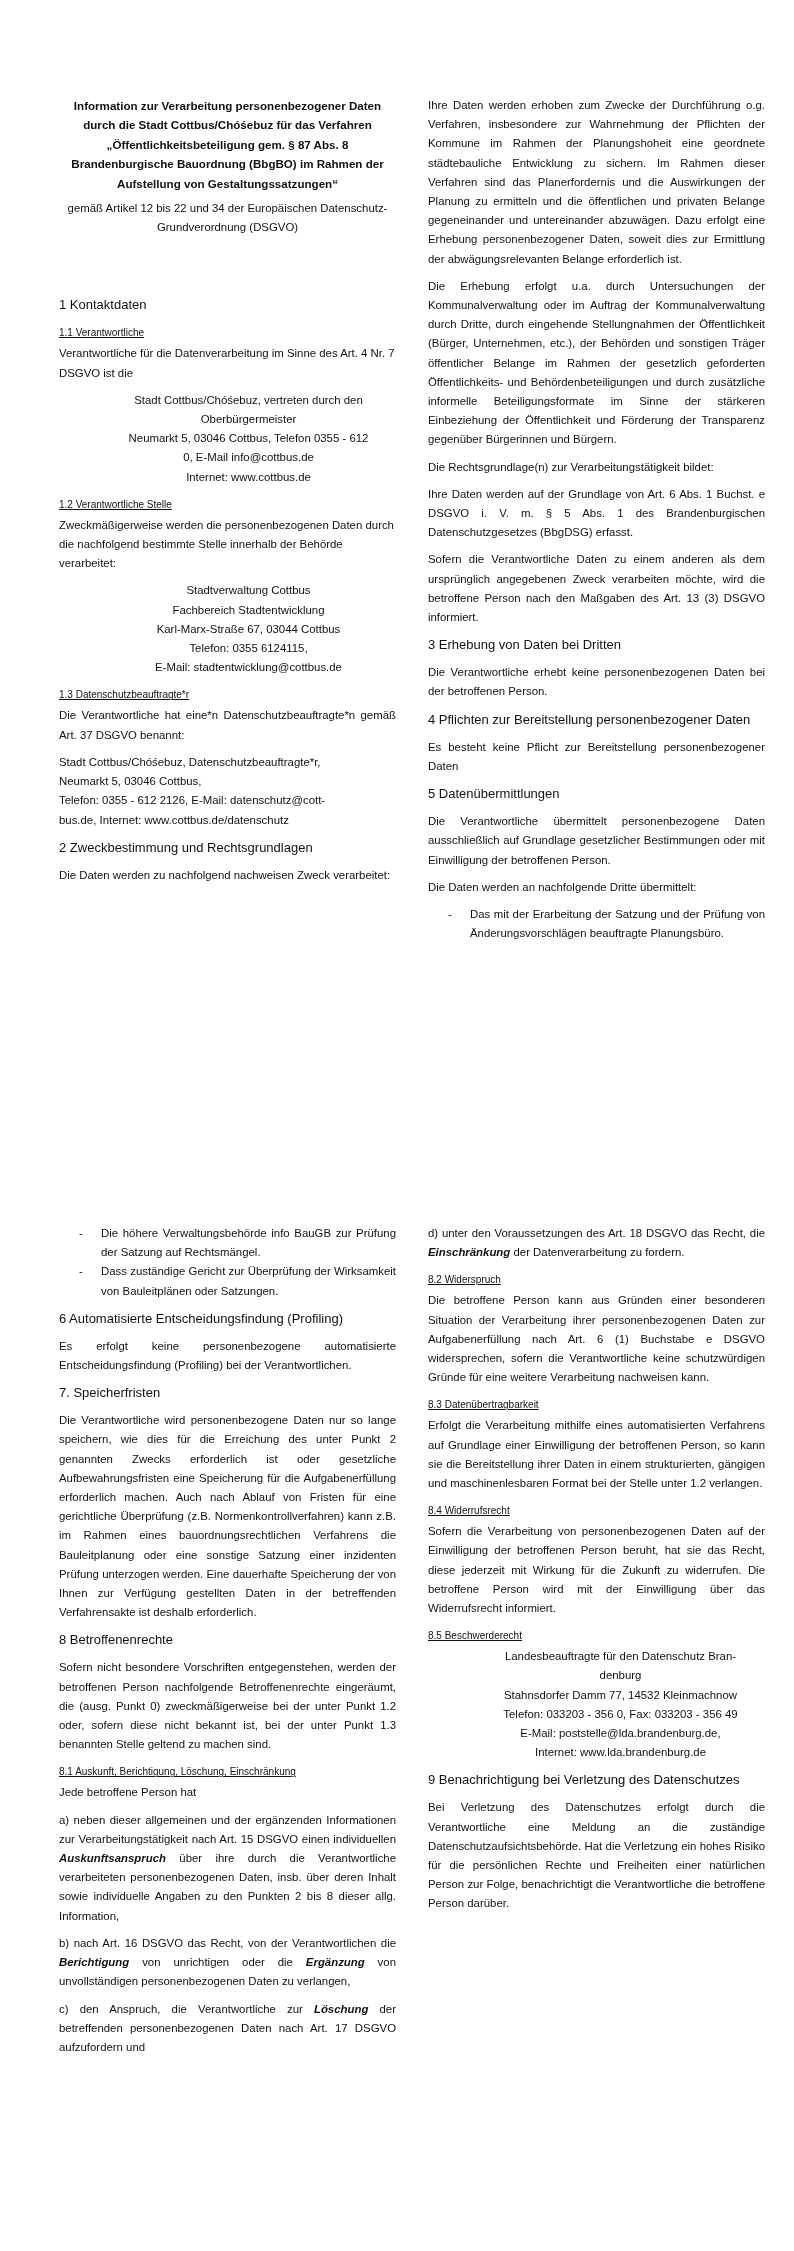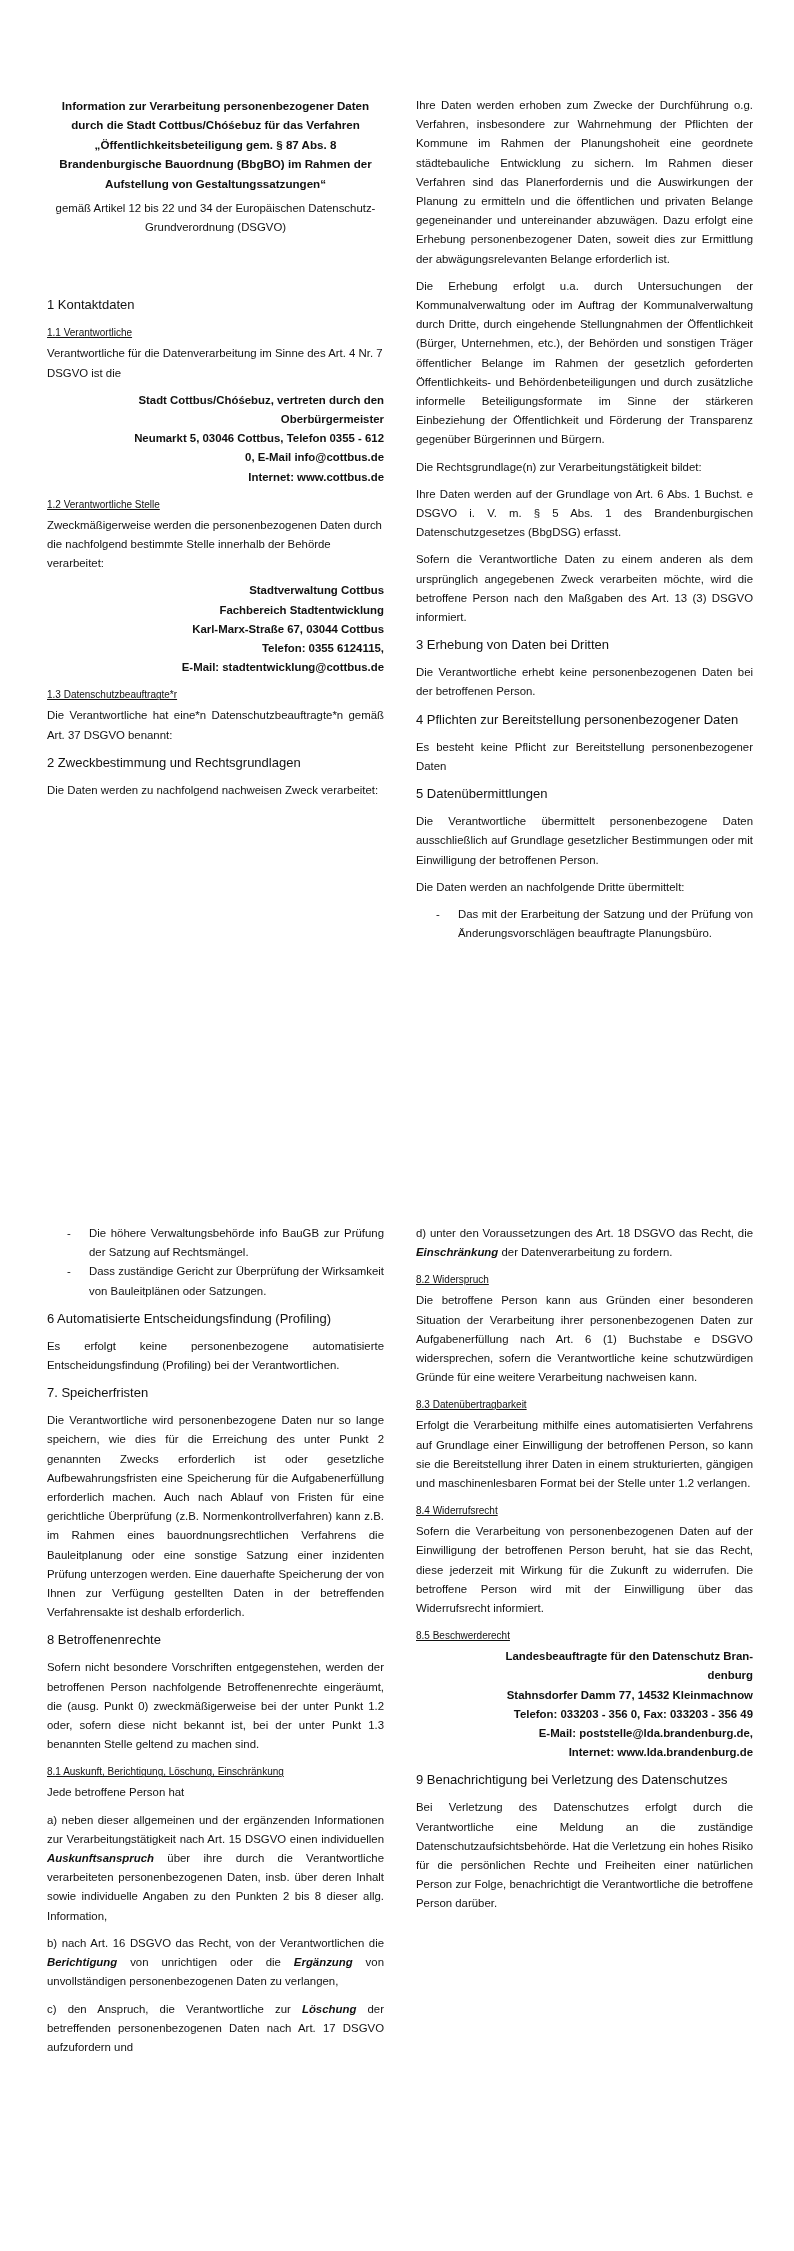--- a/index.html
+++ b/index.html
@@ -1,31 +1,31 @@
 <!DOCTYPE html>
 <html><head>
 <meta charset="utf-8">
 <style>
   html, body { margin: 0; padding: 0; background: #ffffff; }
   body { width: 794px; height: 2251px; position: relative; overflow: hidden;
          font-family: "Liberation Sans", "DejaVu Sans", sans-serif; color: #111; }
-  .page { position: absolute; left: 0; width: 660px; }
+  .page { position: absolute; left: 12px; width: 660px; }
   .page1 { top: 0; height: 1123px; }
   .page2 { top: 1128px; height: 1123px; }
   .col { position: absolute; width: 337px; font-size: 11.4px; line-height: 19.2px; }
   .col-left { left: 47px; }
   .col-right { left: 416px; }
   .page1 .col { top: 96px; }
   .page2 .col { top: 96px; }
   p { margin: 0 0 8px 0; text-align: justify; hyphens: manual; }
   .title { font-weight: bold; text-align: center; font-size: 11.6px; line-height: 19.4px; margin-bottom: 6px; }
   .subtitle { text-align: center; margin-bottom: 58px; }
   h2 { font-size: 13px; font-weight: normal; margin: 0 0 9px 0; line-height: 19px; }
   h3 { font-size: 10px; font-weight: normal; text-decoration: underline; margin: 0 0 2px 0; line-height: 19px; }
-  .addr { margin: 0 0 8px 0; padding-left: 42px; text-align: right; font-weight: bold; }
+  .addr { margin: 0 0 8px 0; padding-left: 42px; text-align: center; }
   .addr div { line-height: 19.2px; }
   .block { text-align: left; }
   ul.dash { list-style: none; margin: 0 0 8px 0; padding: 0; }
   ul.dash li { position: relative; padding-left: 42px; text-align: justify; line-height: 19.2px; }
   ul.dash li .dash-mark { position: absolute; left: 20px; top: 0; }
   .bi { font-weight: bold; font-style: italic; }
 </style>
 </head>
 <body>
 
@@ -50,20 +50,26 @@
     <div class="addr">
       <div>Stadtverwaltung Cottbus</div>
       <div>Fachbereich Stadtentwicklung</div>
       <div>Karl-Marx-Straße 67, 03044 Cottbus</div>
       <div>Telefon: 0355 6124115,</div>
       <div>E-Mail: stadtentwicklung@cottbus.de</div>
     </div>
 
     <h3>1.3 Datenschutzbeauftragte*r</h3>
     <p>Die Verantwortliche hat eine*n Datenschutzbeauftragte*n gemäß Art. 37 DSGVO benannt:</p>
+    <div class="block" style="margin-bottom:8px">
+      <div>Stadt Cottbus/Chóśebuz, Datenschutzbeauftragte*r,</div>
+      <div>Neumarkt 5, 03046 Cottbus,</div>
+      <div>Telefon: 0355 - 612 2126, E-Mail: datenschutz@cott-</div>
+      <div>bus.de, Internet: www.cottbus.de/datenschutz</div>
+    </div>
 
     <h2>2 Zweckbestimmung und Rechtsgrundlagen</h2>
     <p>Die Daten werden zu nachfolgend nachweisen Zweck verarbeitet:</p>
   </div>
 
   <div class="col col-right">
     <p>Ihre Daten werden erhoben zum Zwecke der Durchführung o.g. Verfahren, insbesondere zur Wahrnehmung der Pflichten der Kommune im Rahmen der Planungshoheit eine geordnete städtebauliche Entwicklung zu sichern. Im Rahmen dieser Verfahren sind das Planerfordernis und die Auswirkungen der Planung zu ermitteln und die öffentlichen und privaten Belange gegeneinander und untereinander abzuwägen. Dazu erfolgt eine Erhebung personenbezogener Daten, soweit dies zur Ermittlung der abwägungsrelevanten Belange erforderlich ist.</p>
     <p>Die Erhebung erfolgt u.a. durch Untersuchungen der Kommunalverwaltung oder im Auftrag der Kommunalverwaltung durch Dritte, durch eingehende Stellungnahmen der Öffentlichkeit (Bürger, Unternehmen, etc.), der Behörden und sonstigen Träger öffentlicher Belange im Rahmen der gesetzlich geforderten Öffentlichkeits- und Behördenbeteiligungen und durch zusätzliche informelle Beteiligungsformate im Sinne der stärkeren Einbeziehung der Öffentlichkeit und Förderung der Transparenz gegenüber Bürgerinnen und Bürgern.</p>
     <p class="block">Die Rechtsgrundlage(n) zur Verarbeitungstätigkeit bildet:</p>
     <p>Ihre Daten werden auf der Grundlage von Art. 6 Abs. 1 Buchst. e DSGVO i. V. m. § 5 Abs. 1 des Brandenburgischen Datenschutzgesetzes (BbgDSG) erfasst.</p>

